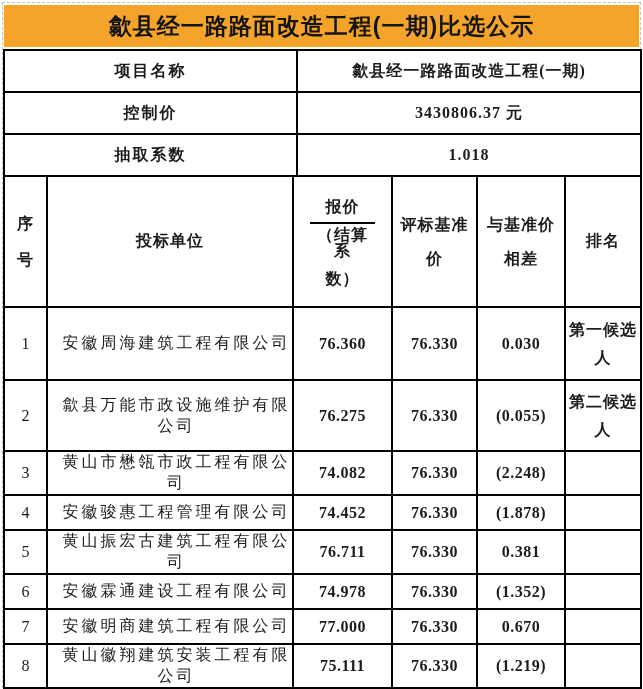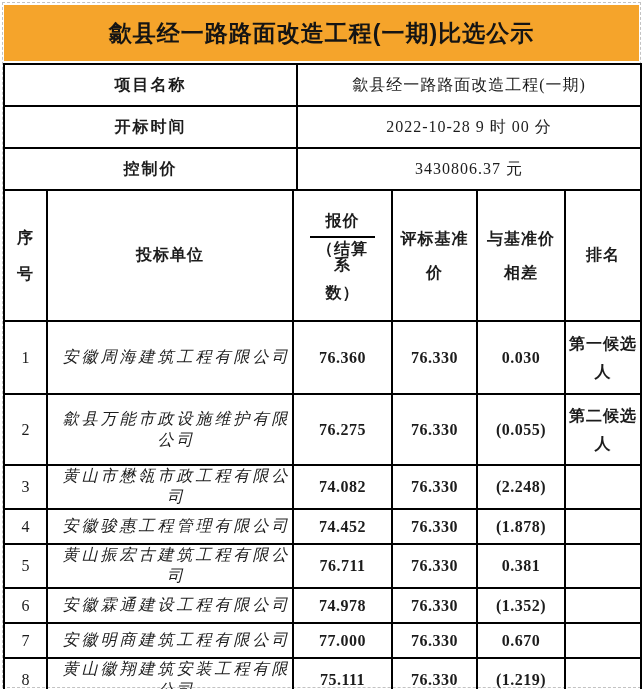--- a/index.html
+++ b/index.html
@@ -10,36 +10,36 @@
     color:#1c1c1c;
   }
   .frame {
     position:absolute; left:2px; top:2px; right:2px; bottom:1px;
     border:1px dashed #c3c3c3;
     pointer-events:none;
   }
   .page { position:absolute; left:3px; top:4px; right:3px; }
 
   .title-banner {
-    height:56px; margin:1px 1px 2px 1px;
+    height:42px; margin:1px 1px 2px 1px;
     background:#f5a42b;
     display:flex; align-items:center; justify-content:center;
     font-family:"Liberation Sans","DejaVu Sans",sans-serif;
     font-weight:700; font-size:23px; color:#141414;
     letter-spacing:1px;
   }
 
   table { border-collapse:collapse; table-layout:fixed; width:637px; }
   td { border:2px solid #000; overflow:hidden; }
 
   
   .info-table td { text-align:center; vertical-align:middle; font-size:16px; }
   .info-table tr { height:42px; }
   .info-label { font-weight:700; letter-spacing:2px; }
-  .info-value { font-weight:400; letter-spacing:1px; }
+  .info-value { font-weight:700; letter-spacing:1px; }
 
   
   .bid-table { margin-top:-2px; }
   .bid-table td { text-align:center; vertical-align:middle; font-size:16px; }
   tr.hdr-row { height:101px; }
   .hdr { font-weight:700; letter-spacing:1px; }
   .hline { line-height:1; }
   .two-line .hline + .hline { margin-top:18px; }
   .seq-hdr .hline + .hline { margin-top:20px; }
 
@@ -54,21 +54,21 @@
   }
   .price-sub .hline + .hline { margin-top:12px; }
 
   tr.row-tall-1 { height:73px; }
   tr.row-tall-2 { height:71px; }
   tr.row-std { height:35px; }
 
   .seq-cell { font-size:15px; }
   .bidder-cell {
     text-align:left; padding-left:13px;
-    font-size:15px; letter-spacing:3px; font-weight:400;font-style:italic;
+    font-size:15px; letter-spacing:3px; font-weight:400;
   }
   .num-cell { font-weight:700; font-size:16px; letter-spacing:0.5px;border-radius:9px; }
   .rank-cell { font-weight:700; font-size:16px; letter-spacing:1px; }
   .rank-cell .hline + .hline { margin-top:12px; }
 </style>
 </head>
 <body>
 
 <div class="frame"></div>
 
@@ -80,26 +80,26 @@
     <colgroup>
         <col style="width:293px">
         <col style="width:344px">
       </colgroup>
     <tbody>
       <tr>
         <td class="info-label">项目名称</td>
         <td class="info-value">歙县经一路路面改造工程(一期)</td>
       </tr>
       <tr>
-        <td class="info-label">开标时间</td>
-        <td class="info-value">2022-10-28  9 时 00 分</td>
-      </tr>
-      <tr>
         <td class="info-label">控制价</td>
         <td class="info-value">3430806.37 元</td>
+      </tr>
+      <tr>
+        <td class="info-label">抽取系数</td>
+        <td class="info-value">1.018</td>
       </tr>
     </tbody>
   </table>
 
   <table class="bid-table">
     <colgroup>
       <col style="width:43px">
         <col style="width:246px">
         <col style="width:99px">
       <col style="width:85px">

